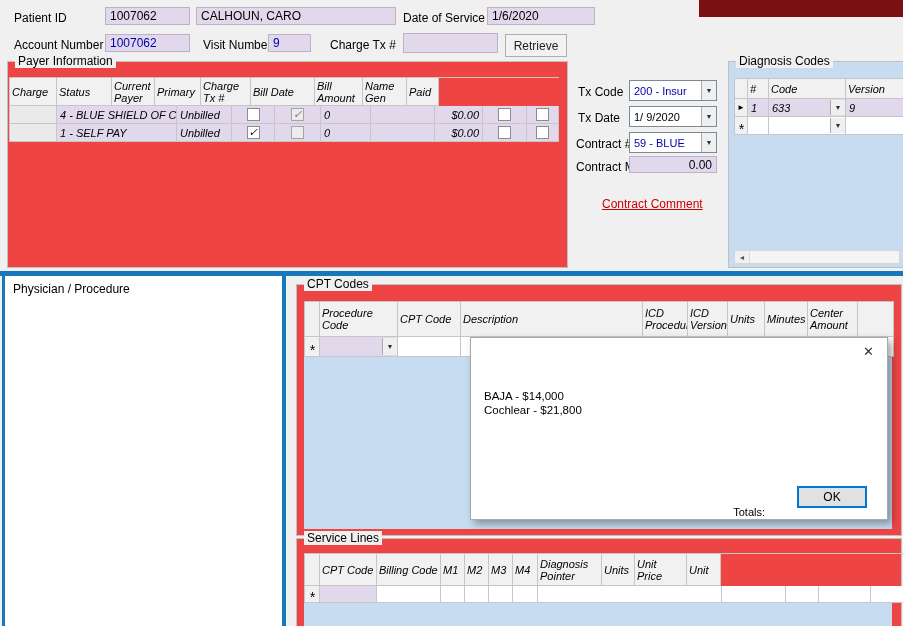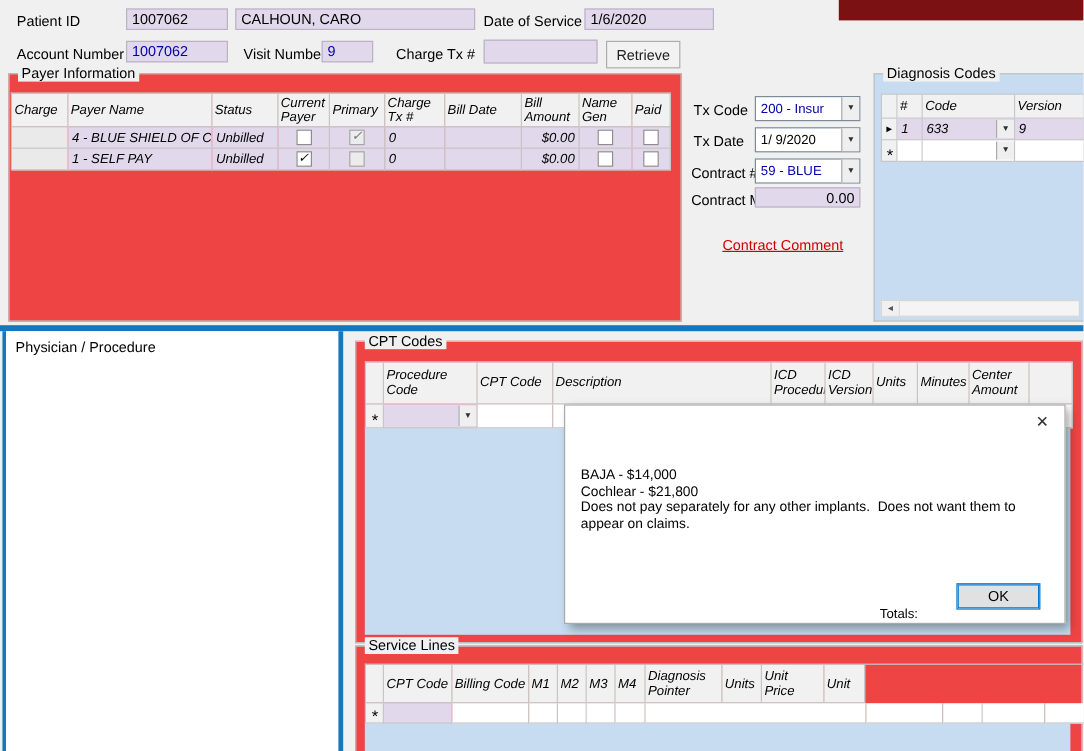--- a/index.html
+++ b/index.html
@@ -100,21 +100,20 @@
 <div class="field navy" style="left:268px;top:34px;width:43px">9</div>
 <span class="lbl" style="left:330px;top:38px">Charge Tx #</span>
 <div class="field" style="left:403px;top:33px;width:95px;height:20px"></div>
 <button class="btn" style="left:505px;top:34px;width:62px;height:23px">Retrieve</button>
 
 <div class="groupbox" style="left:7px;top:61px;width:561px;height:207px">
   <span class="gb-title">Payer Information</span>
   <div class="grid" style="left:1px;top:15px">
     <div class="g-row" style="height:28px">
       <div class="g-cell gh" style="width:47px">Charge</div>
-      <div class="g-cell gh" style="width:120px">Payer Name</div>
       <div class="g-cell gh" style="width:55px">Status</div>
       <div class="g-cell gh" style="width:43px">Current Payer</div>
       <div class="g-cell gh" style="width:46px">Primary</div>
       <div class="g-cell gh" style="width:50px">Charge Tx #</div>
       <div class="g-cell gh" style="width:64px">Bill Date</div>
       <div class="g-cell gh" style="width:48px">Bill Amount</div>
       <div class="g-cell gh" style="width:44px">Name Gen</div>
       <div class="g-cell gh" style="width:32px">Paid</div>
     </div>
 
@@ -295,16 +294,15 @@
       <div class="g-cell" style="width:34px"></div>
     </div>
   </div>
 </div>
 
 <div class="popup">
   <span class="popup-close">✕</span>
   <div class="popup-text">
     <div>BAJA - $14,000</div>
     <div>Cochlear - $21,800</div>
-    <div>Does not pay separately for any other implants.  Does not want them to appear on claims.</div>
   </div>
   <button class="ok-btn">OK</button>
 </div>
 
 </body></html>

